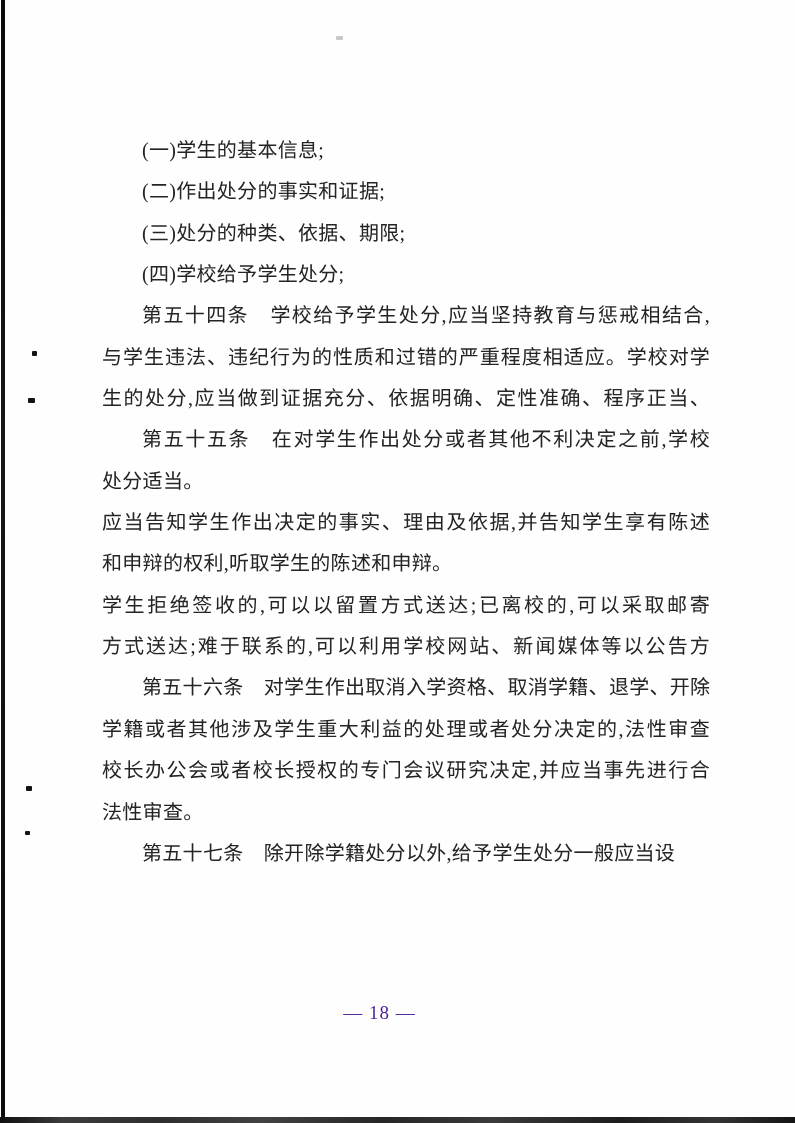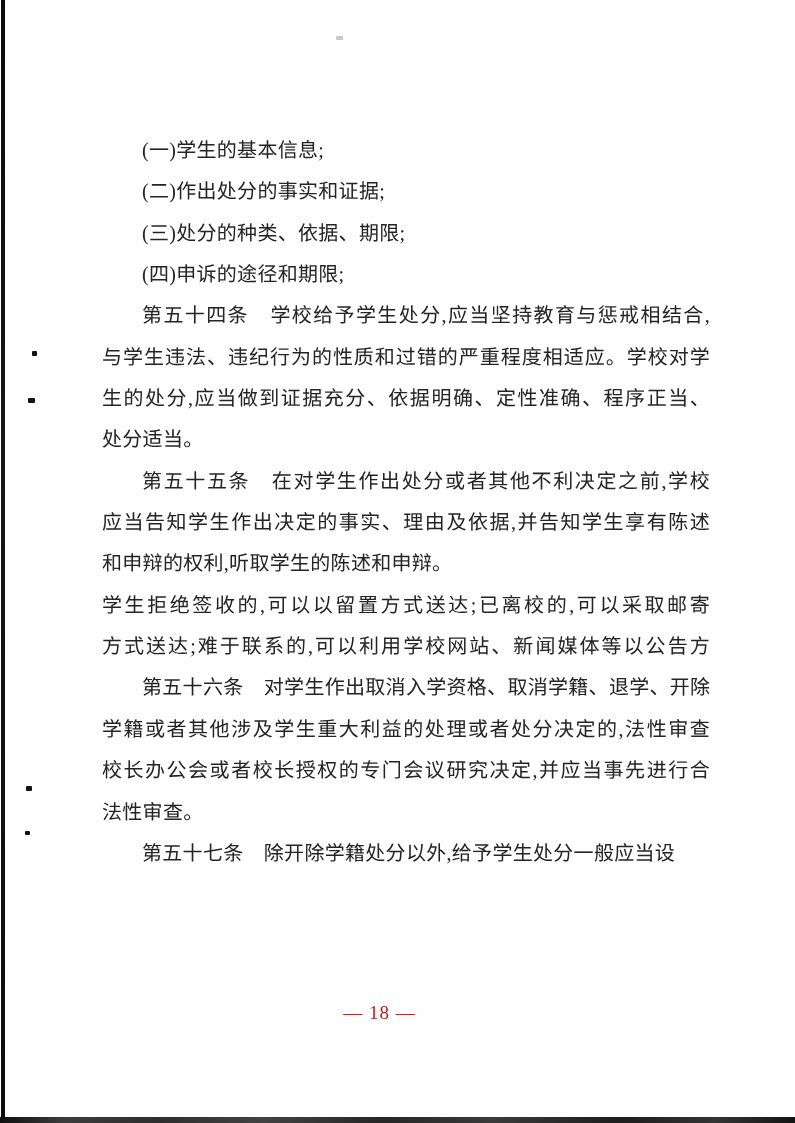--- a/index.html
+++ b/index.html
@@ -64,47 +64,47 @@
     letter-spacing: 0.3px;
   }
   .line.end { text-align-last: left; }
   .line.first { text-indent: 2em; }
   .page-number {
     position: absolute;
     left: 0; top: 1002px;
     width: 759px;
     text-align: center;
     font-size: 19px;
-    color: #b91c1c;
+    color: #4c1d95;
     letter-spacing: 1px;
   }
 </style>
 </head>
 <body>
 
 <div class="page">
   <div class="left-bar"></div>
   <div class="bottom-bar"></div>
 
   <div class="speck"></div>
   <div class="dot dot-1"></div>
   <div class="dot dot-2"></div>
   <div class="dot dot-3"></div>
   <div class="dot dot-4"></div>
 
   <div class="text-block">
       <div class="line first end">(一)学生的基本信息;</div>
       <div class="line first end">(二)作出处分的事实和证据;</div>
       <div class="line first end">(三)处分的种类、依据、期限;</div>
-      <div class="line first end">(四)申诉的途径和期限;</div>
+      <div class="line first end">(四)学校给予学生处分;</div>
       <div class="line first">第五十四条　学校给予学生处分,应当坚持教育与惩戒相结合,</div>
       <div class="line">与学生违法、违纪行为的性质和过错的严重程度相适应。学校对学</div>
       <div class="line">生的处分,应当做到证据充分、依据明确、定性准确、程序正当、</div>
+      <div class="line first">第五十五条　在对学生作出处分或者其他不利决定之前,学校</div>
       <div class="line end">处分适当。</div>
-      <div class="line first">第五十五条　在对学生作出处分或者其他不利决定之前,学校</div>
       <div class="line">应当告知学生作出决定的事实、理由及依据,并告知学生享有陈述</div>
       <div class="line end">和申辩的权利,听取学生的陈述和申辩。</div>
       <div class="line">学生拒绝签收的,可以以留置方式送达;已离校的,可以采取邮寄</div>
       <div class="line">方式送达;难于联系的,可以利用学校网站、新闻媒体等以公告方</div>
       <div class="line first">第五十六条　对学生作出取消入学资格、取消学籍、退学、开除</div>
       <div class="line">学籍或者其他涉及学生重大利益的处理或者处分决定的,法性审查</div>
       <div class="line">校长办公会或者校长授权的专门会议研究决定,并应当事先进行合</div>
       <div class="line end">法性审查。</div>
       <div class="line first end">第五十七条　除开除学籍处分以外,给予学生处分一般应当设</div>
     </div>

